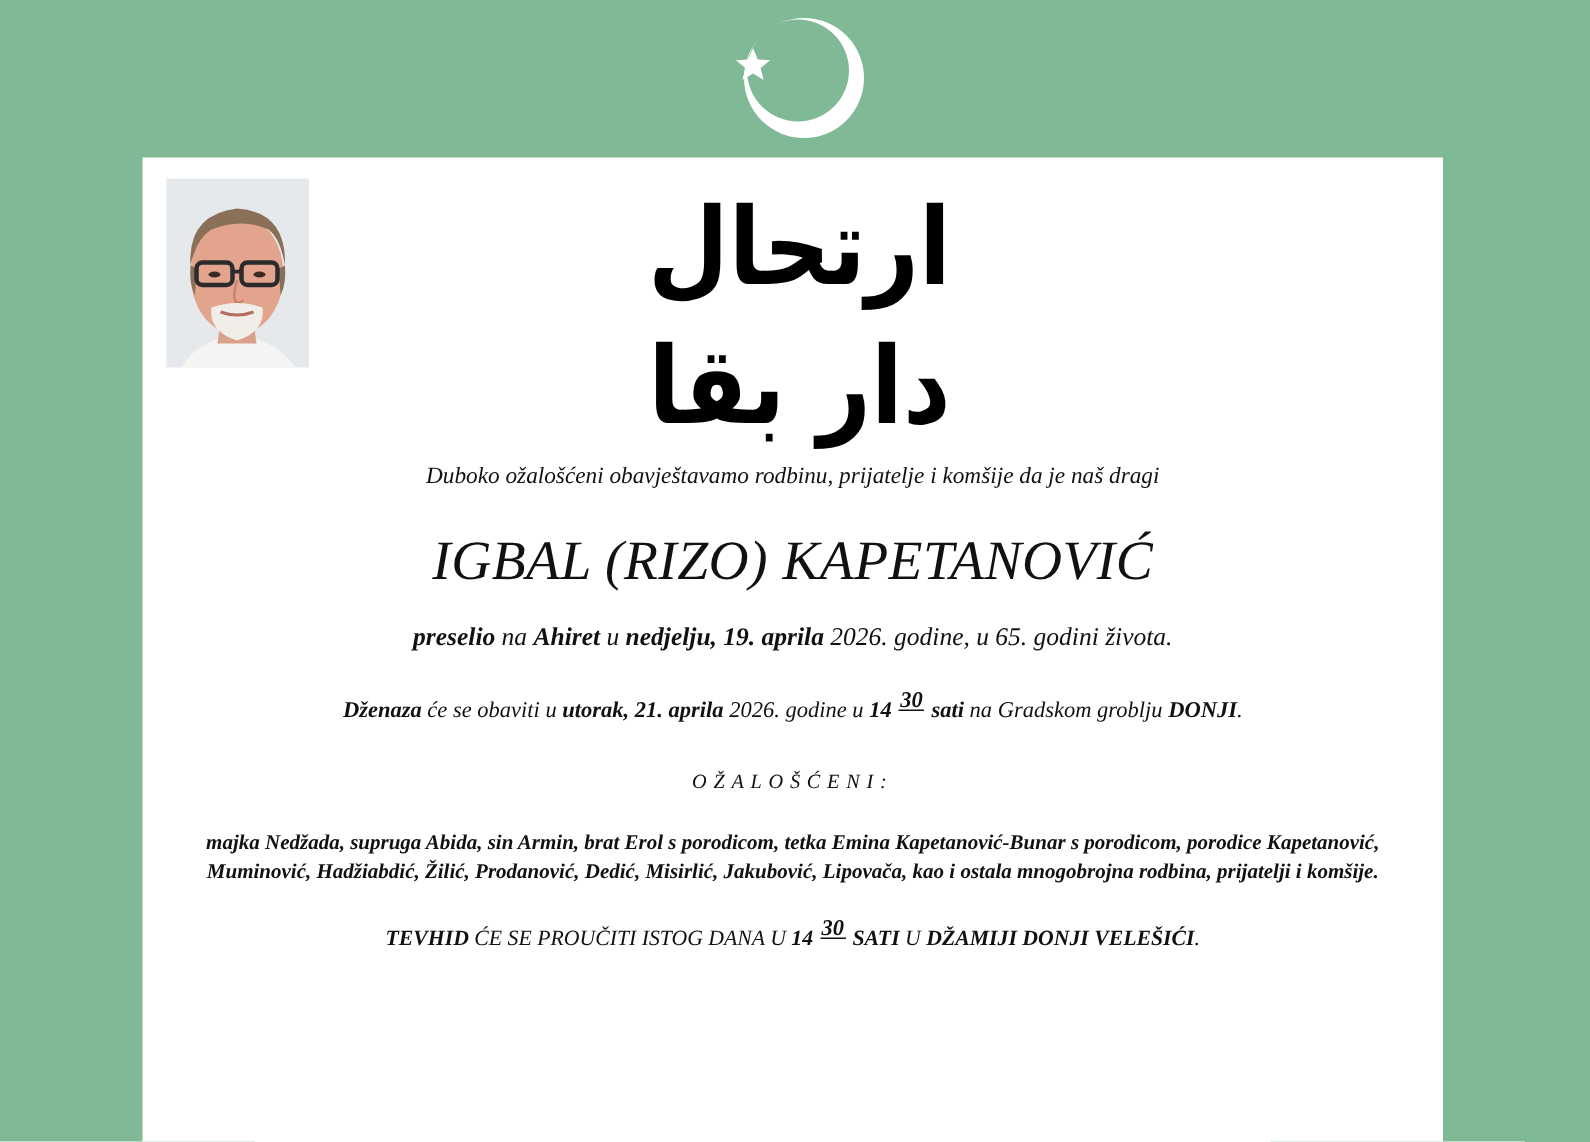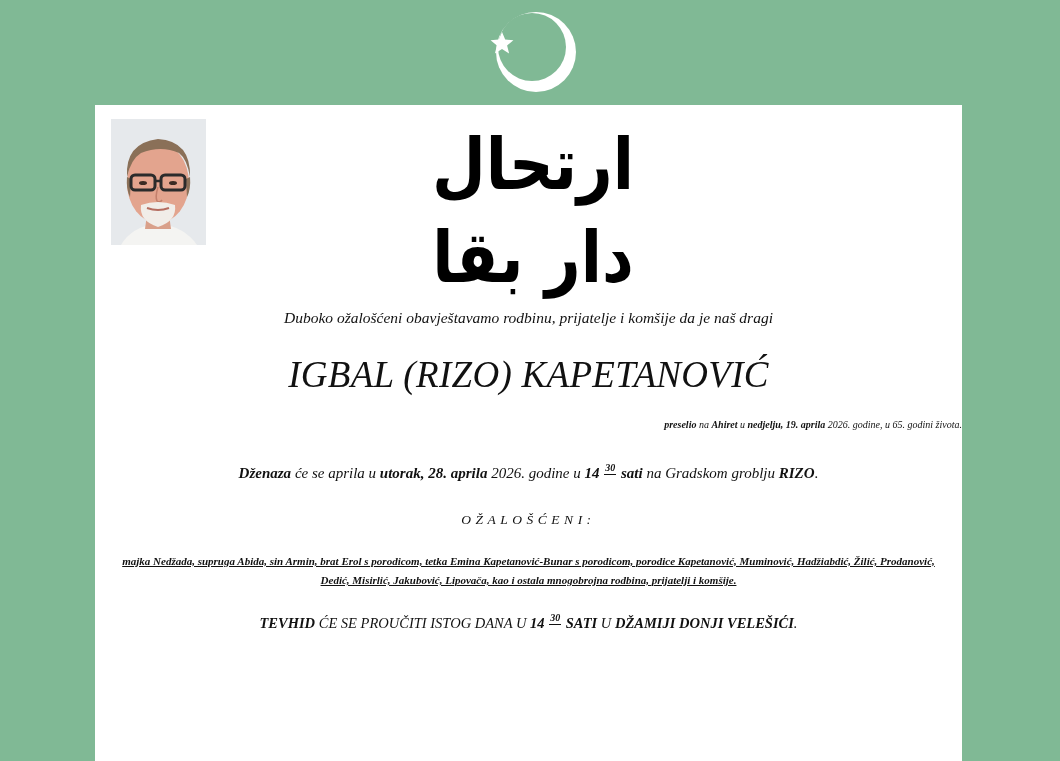--- a/index.html
+++ b/index.html
@@ -77,57 +77,55 @@
     .deceased-name {
       font-style: italic;
       font-weight: normal;
       font-size: 37px;
       margin: 24px 0 0 0;
       line-height: 44px;
       letter-spacing: 0.3px;
     }
     .passed-line {
       font-style: italic;
-      font-size: 10px;
+      font-size: 17px;
       margin: 18px 0 14px 0;
       line-height: 20px;
-      text-align: right;
     }
     .funeral-line {
       font-style: italic;
       font-size: 15px;
       margin: 27px 0 0 0;
       line-height: 22px;
     }
     .time-sup {
       display: inline-block;
       position: relative;
-      font-size: 10px;
+      font-size: 15px;
       line-height: 10px;
       vertical-align: 7px;
       border-bottom: 1.6px solid #111;
       padding: 0 1px 1px 1px;
       margin: 0 1px;
     }
     .mourners-title {
       font-style: italic;
       font-weight: normal;
       font-size: 13.5px;
       letter-spacing: 4.5px;
       margin: 26px 0 0 0;
       line-height: 20px;
     }
     .mourners-list {
       font-style: italic;
       font-weight: bold;
-      font-size: 11px;
+      font-size: 14px;
       line-height: 19px;
       margin: 22px auto 12px auto;
       width: 820px;
-      text-decoration: underline;
     }
     .tevhid-line {
       font-style: italic;
       font-size: 14.5px;
       margin: 23px 0 0 0;
       line-height: 20px;
     }
     .prayer-line {
       font-style: italic;
       font-size: 13.5px;
@@ -185,21 +183,21 @@
     <div class="calligraphy-text">ارتحال دار بقا</div>
   </div>
 
   <div class="content">
     <p class="intro">Duboko ožalošćeni obavještavamo rodbinu, prijatelje i komšije da je naš dragi</p>
 
     <h1 class="deceased-name">IGBAL (RIZO) KAPETANOVIĆ</h1>
 
     <p class="passed-line"><b>preselio</b><span> na </span><b>Ahiret</b><span> u </span><b>nedjelju, 19. aprila</b><span> 2026. godine, u 65. godini života.</span></p>
 
-    <p class="funeral-line"><b>Dženaza</b><span> će se aprila u </span><b>utorak, 28. aprila</b><span> 2026. godine u </span><b>14</b> <b class="time-sup">30</b> <b>sati</b><span> na Gradskom groblju </span><b>RIZO</b><span>.</span></p>
+    <p class="funeral-line"><b>Dženaza</b><span> će se obaviti u </span><b>utorak, 21. aprila</b><span> 2026. godine u </span><b>14</b> <b class="time-sup">30</b> <b>sati</b><span> na Gradskom groblju </span><b>DONJI</b><span>.</span></p>
 
     <p class="mourners-title">OŽALOŠĆENI:</p>
 
     <p class="mourners-list">majka Nedžada, supruga Abida, sin Armin, brat Erol s porodicom, tetka Emina Kapetanović-Bunar s porodicom, porodice Kapetanović, Muminović, Hadžiabdić, Žilić, Prodanović, Dedić, Misirlić, Jakubović, Lipovača, kao i ostala mnogobrojna rodbina, prijatelji i komšije.</p>
 
     <p class="tevhid-line"><b>TEVHID</b><span> ĆE SE PROUČITI ISTOG DANA U </span><b>14</b> <b class="time-sup">30</b> <b>SATI</b><span> U </span><b>DŽAMIJI DONJI VELEŠIĆI</b><span>.</span></p>
 
   </div>
 </div>
 

